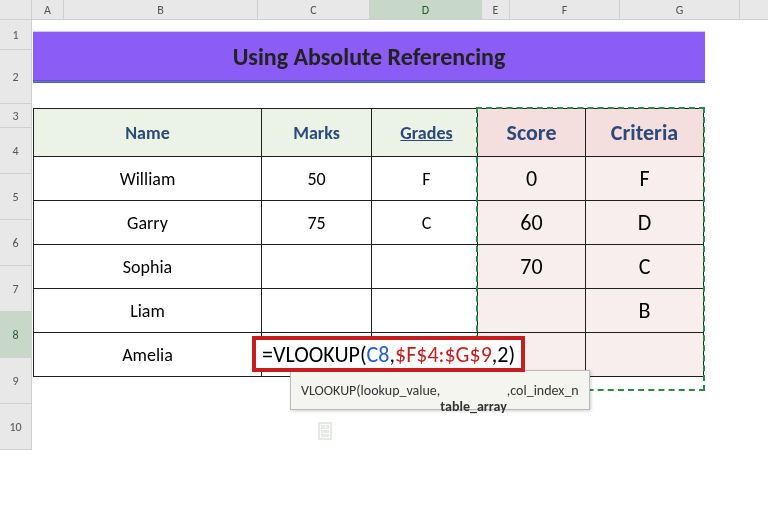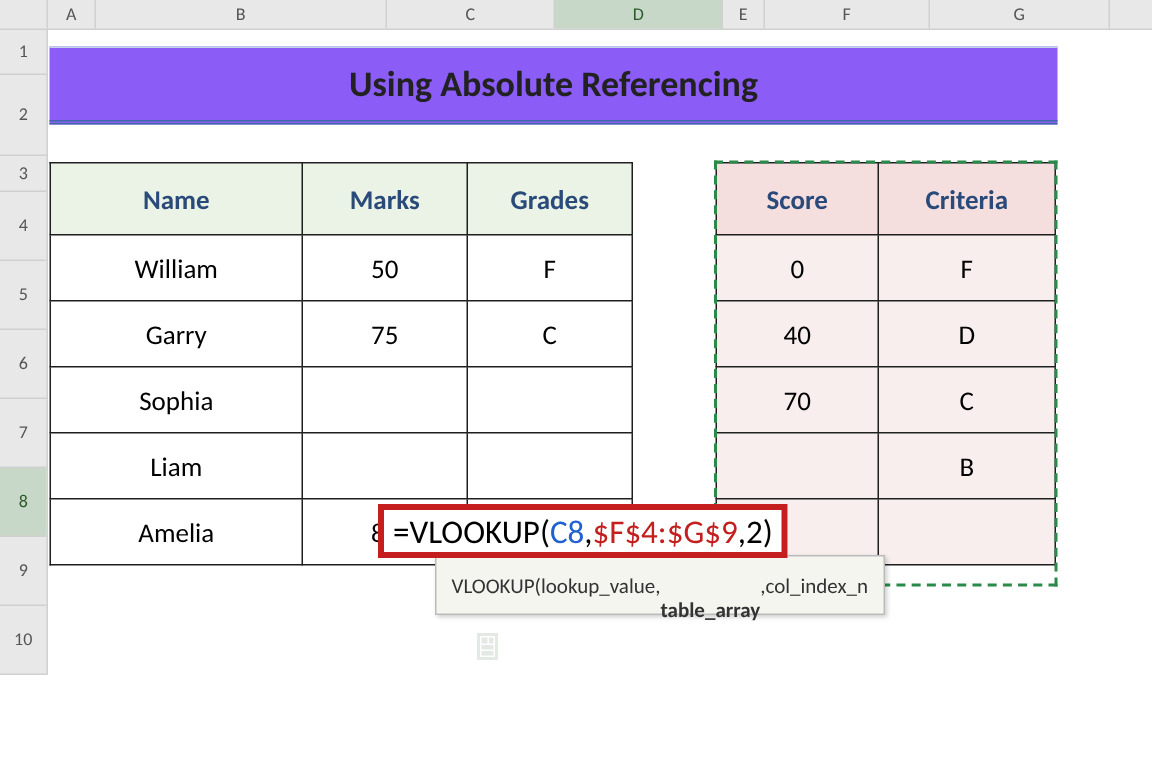--- a/index.html
+++ b/index.html
@@ -96,33 +96,33 @@
     font-size: 18px;
     height: 44px;
     padding: 0;
   }
   .tbl1 th {
     background: #eaf3e6;
     color: #2a4a7a;
     font-weight: bold;
     height: 48px;
   }
-  .tbl1 .colB { width: 168px; }
+  .tbl1 .colB { width: 228px; }
   .tbl1 .colC { width: 110px; }
-  .tbl1 .colD { width: 110px; }
+  .tbl1 .colD { width: 110px; text-decoration: underline; }
 
   .tbl2 {
     position: absolute;
     top: 108px; left: 477px;
     border-collapse: collapse;
   }
   .tbl2 th, .tbl2 td {
     border: 1.5px solid #1f1f1f;
     text-align: center;
-    font-size: 18px;
+    font-size: 22px;
     height: 44px;
     padding: 0;
     background: #f8eeee;
   }
   .tbl2 th {
     background: #f5dede;
     color: #2a4a7a;
     font-weight: bold;
     height: 48px;
   }
@@ -271,21 +271,21 @@
       <th class="colF">Score</th>
       <th class="colG">Criteria</th>
     </tr>
   </thead>
   <tbody>
     <tr>
       <td>0</td>
       <td>F</td>
     </tr>
     <tr>
-      <td>40</td>
+      <td>60</td>
       <td>D</td>
     </tr>
     <tr>
       <td>70</td>
       <td>C</td>
     </tr>
     <tr>
       <td></td>
       <td>B</td>
     </tr>

